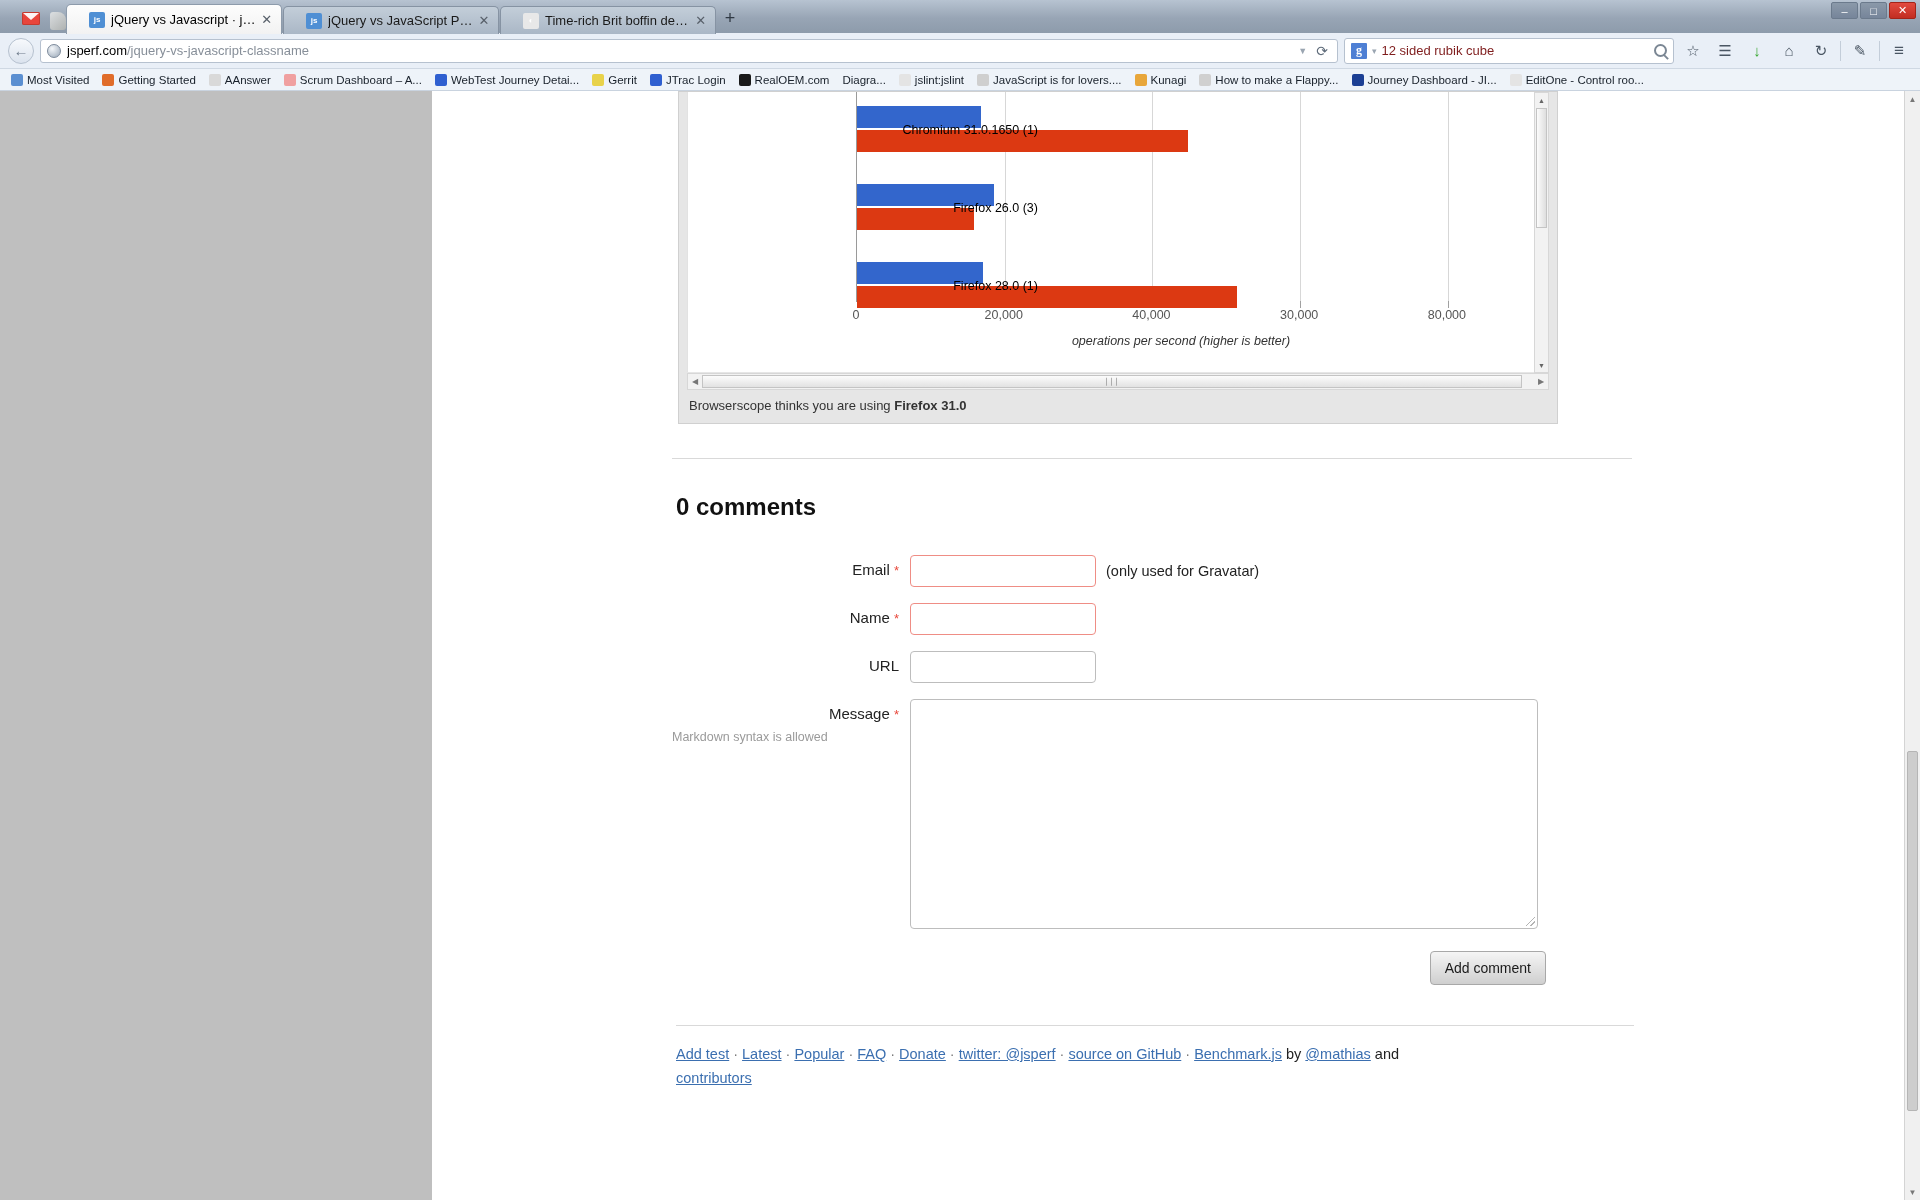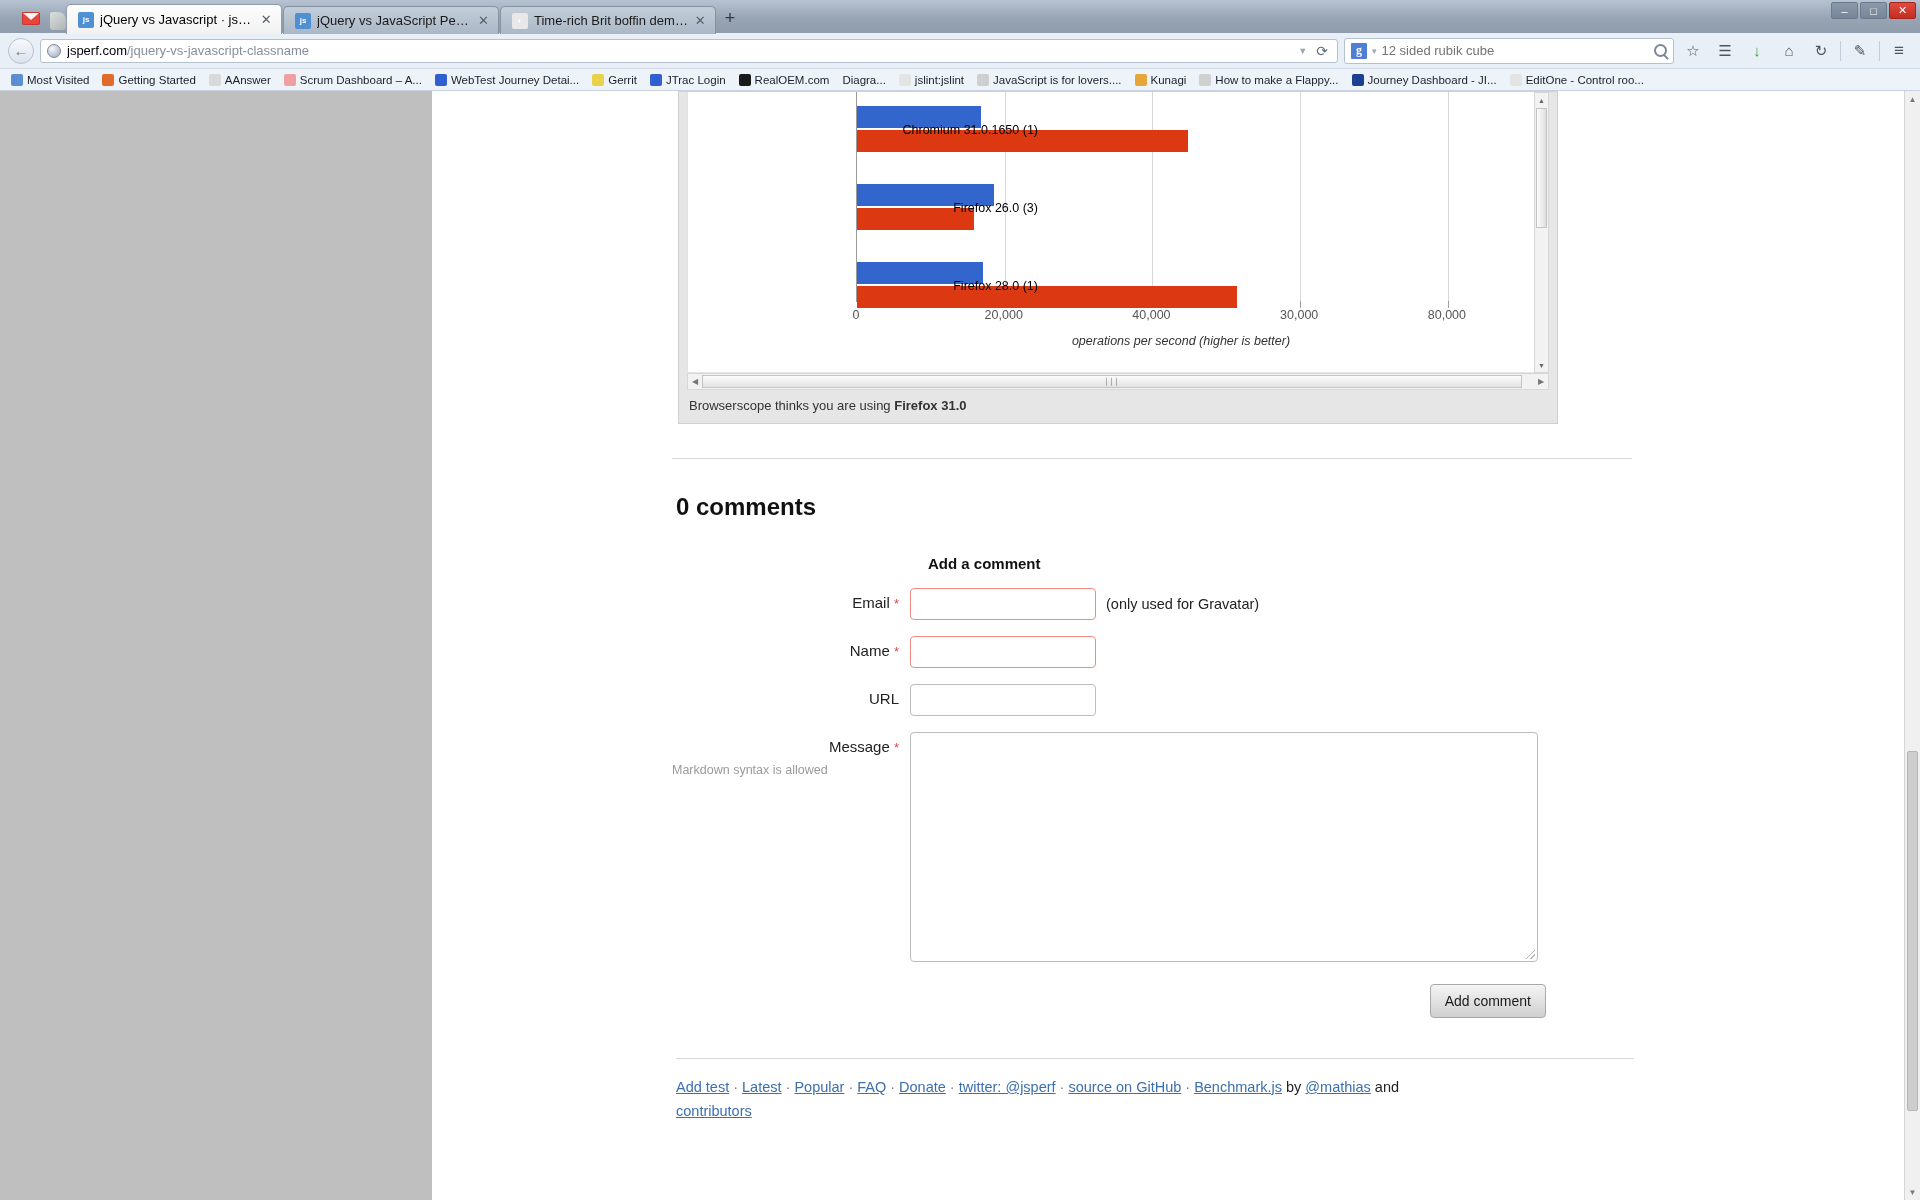--- a/index.html
+++ b/index.html
@@ -24,21 +24,21 @@
              margin-bottom:3px; }
   .mailglyph { width:18px; height:13px; background:#e8453c; border-radius:2px; position:relative;
                box-shadow:inset 0 0 0 1px #c53a30; }
   .mailglyph:after { content:""; position:absolute; left:1px; top:1px; width:0; height:0;
                      border-left:8px solid transparent; border-right:8px solid transparent;
                      border-top:7px solid #fff; opacity:.95; }
   .ffglyph { width:16px; height:18px; margin-left:6px; margin-bottom:3px;
              background:linear-gradient(135deg,#f0f0ee,#b9b9b2); border-radius:3px 8px 3px 3px; opacity:.75;}
   .tab {
     height:28px; min-width:150px; max-width:216px; display:flex; align-items:center;
-    padding:0 8px 0 11px; margin-right:1px;
+    padding:0 8px 0 22px; margin-right:1px;
     background:linear-gradient(to bottom,#c3ced9,#aab7c6);
     border:1px solid #8693a3; border-bottom:none;
     border-radius:5px 5px 0 0; color:#1a1a1a; font-size:13px;
     position:relative; top:1px;
   }
   .tab.active {
     background:linear-gradient(to bottom,#fdfdfd,#f2f2f2);
     border-color:#8d9bab; height:30px; color:#000;
   }
   .tab .favicon { width:16px; height:16px; margin-right:6px; flex:0 0 16px; border-radius:2px;
@@ -73,21 +73,21 @@
   .urltext { flex:1 1 auto; white-space:nowrap; overflow:hidden; color:#878f99; }
   .urltext b { color:#000; font-weight:normal; }
   .dropcaret { color:#9aa5b1; font-size:9px; }
   .reloadic { color:#5e6b7a; font-size:14px; padding:0 3px; }
   .searchbar { width:330px; height:26px; background:#fff; border:1px solid #b6c1cf;
                border-radius:3px; display:flex; align-items:center; padding:0 6px; gap:5px;
                font-size:13px; }
   .gicon { width:16px; height:16px; background:#4e7fd4; color:#fff; font-weight:bold;
            font-size:12px; display:flex; align-items:center; justify-content:center;
            border-radius:1px; font-family:"Liberation Serif",serif; flex:0 0 16px;}
-  .searchtext { flex:1 1 auto; color:#737373; white-space:nowrap; overflow:hidden;}
+  .searchtext { flex:1 1 auto; color:#7f1d1d; white-space:nowrap; overflow:hidden;}
   .magnif { width:13px; height:13px; border:2px solid #7b8794; border-radius:50%; position:relative; flex:0 0 13px;}
   .magnif:after { content:""; position:absolute; right:-4px; bottom:-3px; width:6px; height:2px;
                   background:#7b8794; transform:rotate(45deg); }
   .tbic { width:26px; height:26px; display:flex; align-items:center; justify-content:center;
           color:#4a5663; font-size:15px; }
   .tbsep { width:1px; height:20px; background:#c3cdd9; }
 
   
   .bmbar { height:22px; background:#eef3f9; display:flex; align-items:center;
            padding:0 6px; gap:3px; border-bottom:1px solid #c9d3df; overflow:hidden; }
@@ -358,21 +358,20 @@
           </div>
 
           <div class="bs-note"><span>Browserscope thinks you are using </span><b>Firefox 31.0</b></div>
         </div>
 
         <div class="hr"></div>
 
         <div class="h-comments">0 comments</div>
 
         <div class="formwrap">
-          <div class="legend">Add a comment</div>
 
           <div class="frow">
             <div class="flabel"><span>Email</span> <span class="req">*</span></div>
             <div class="finput"></div>
             <div class="aside">(only used for Gravatar)</div>
           </div>
 
           <div class="frow">
             <div class="flabel"><span>Name</span> <span class="req">*</span></div>
             <div class="finput"></div>

